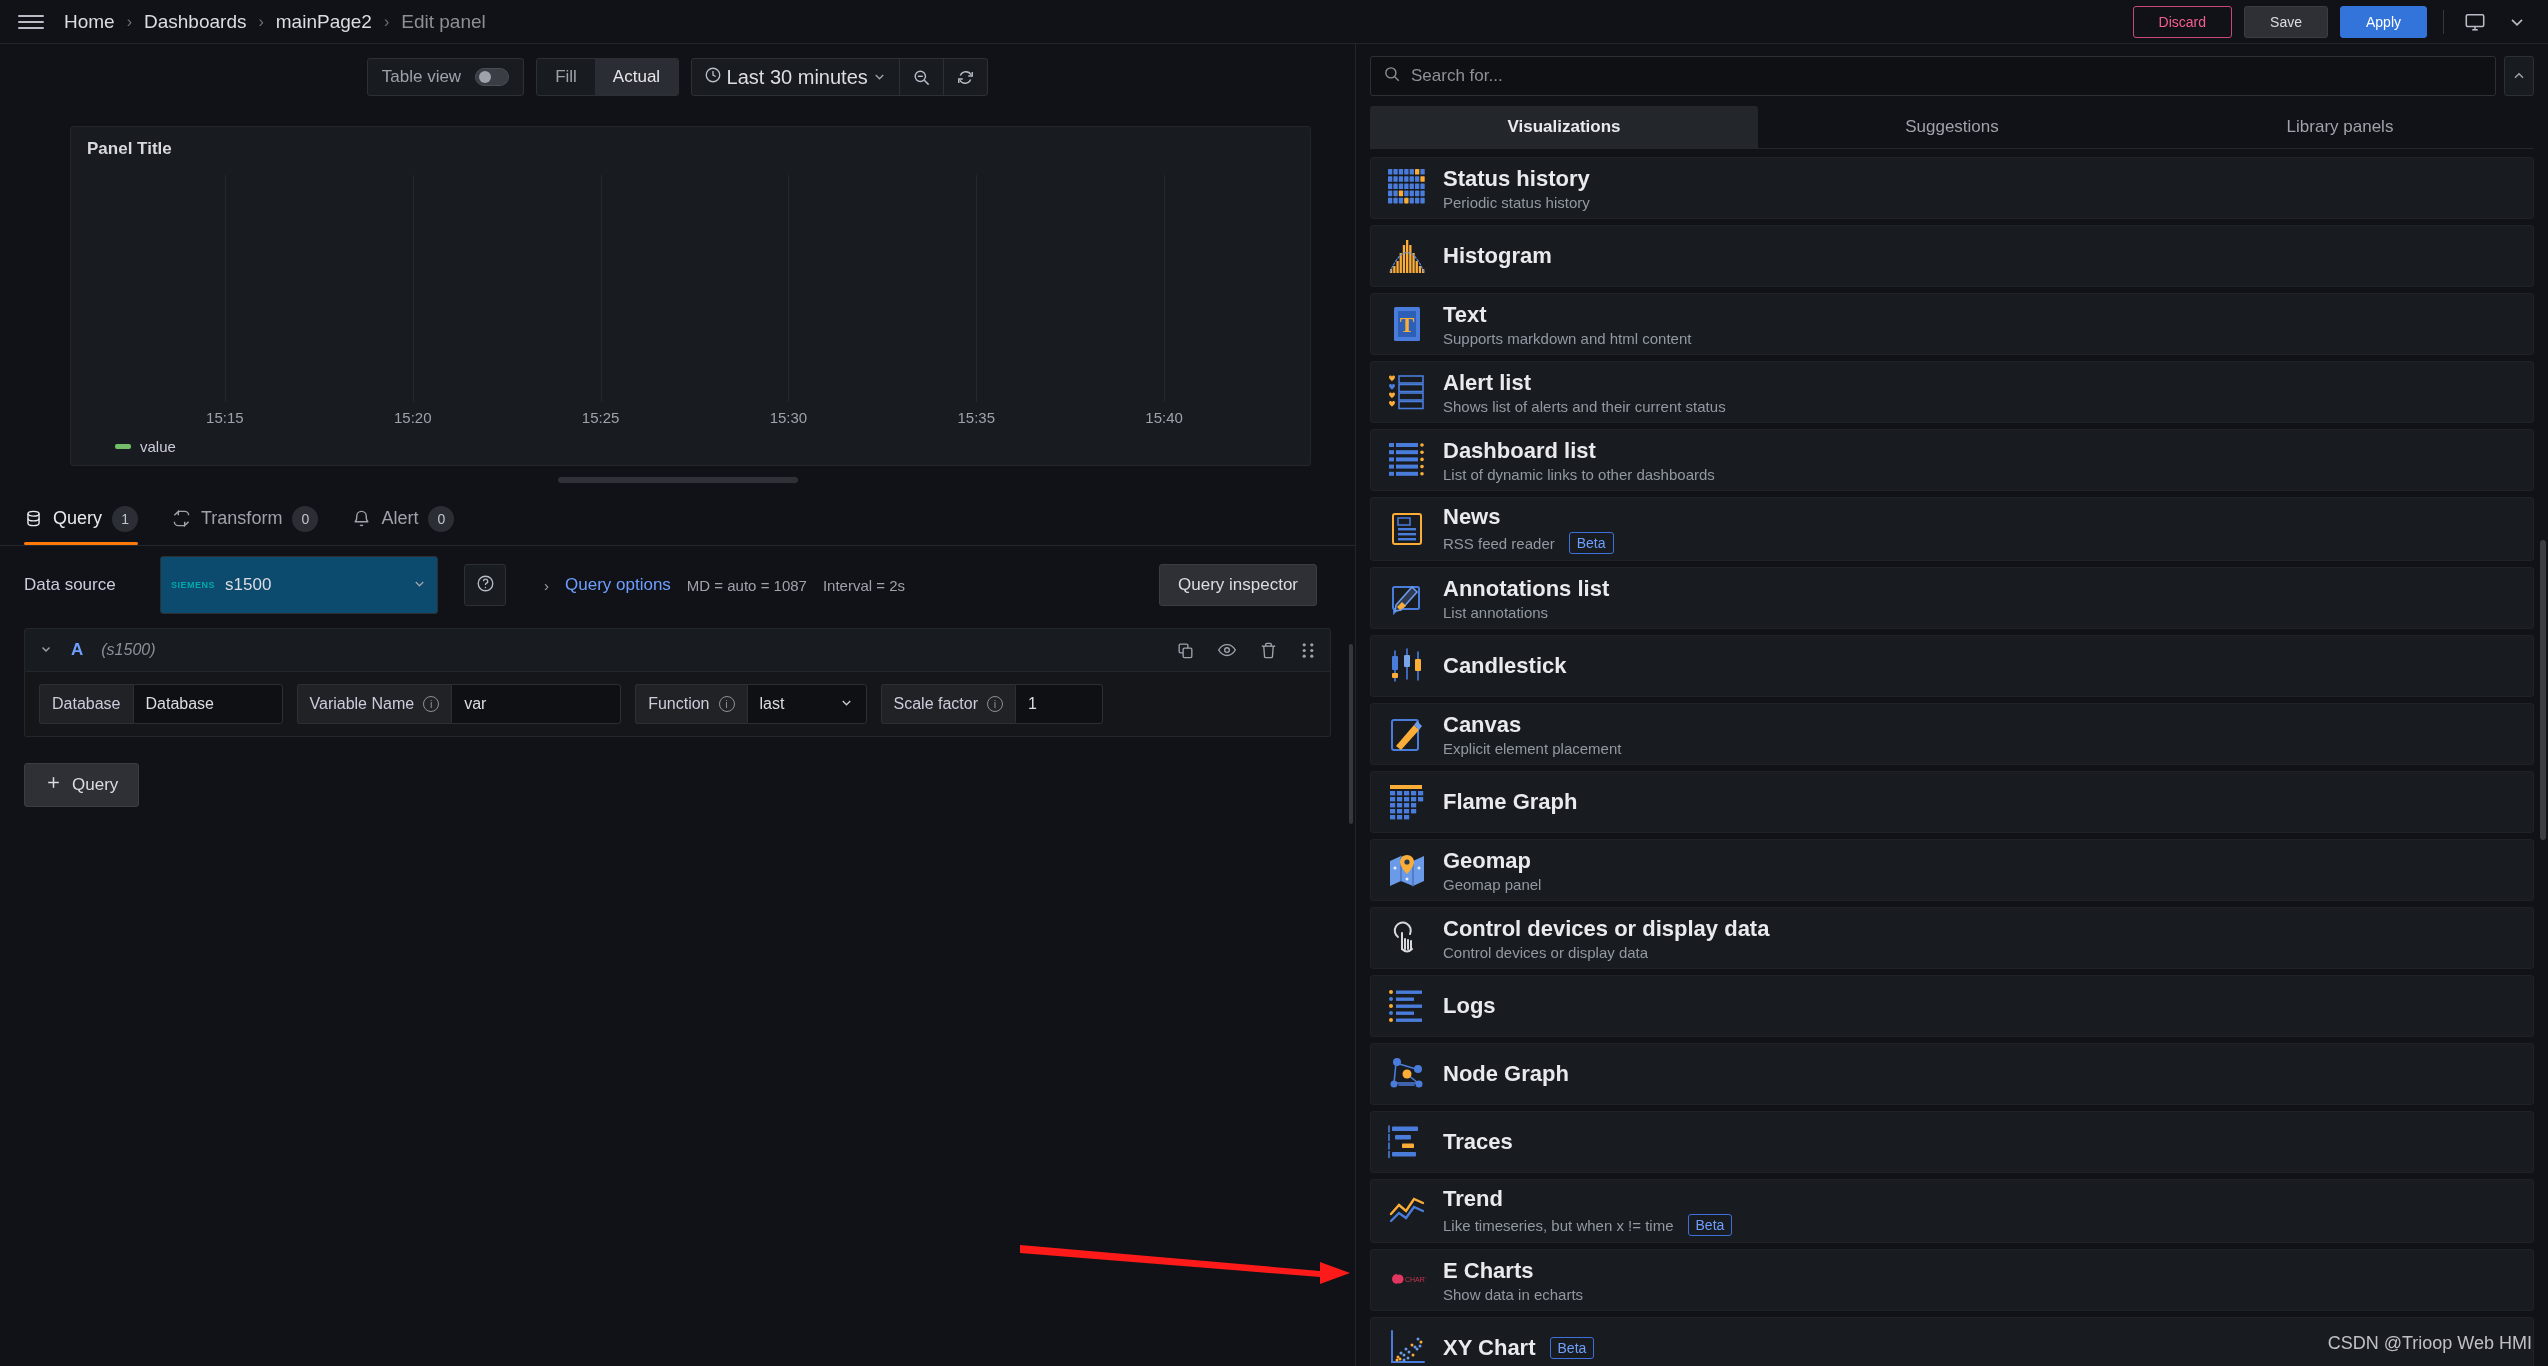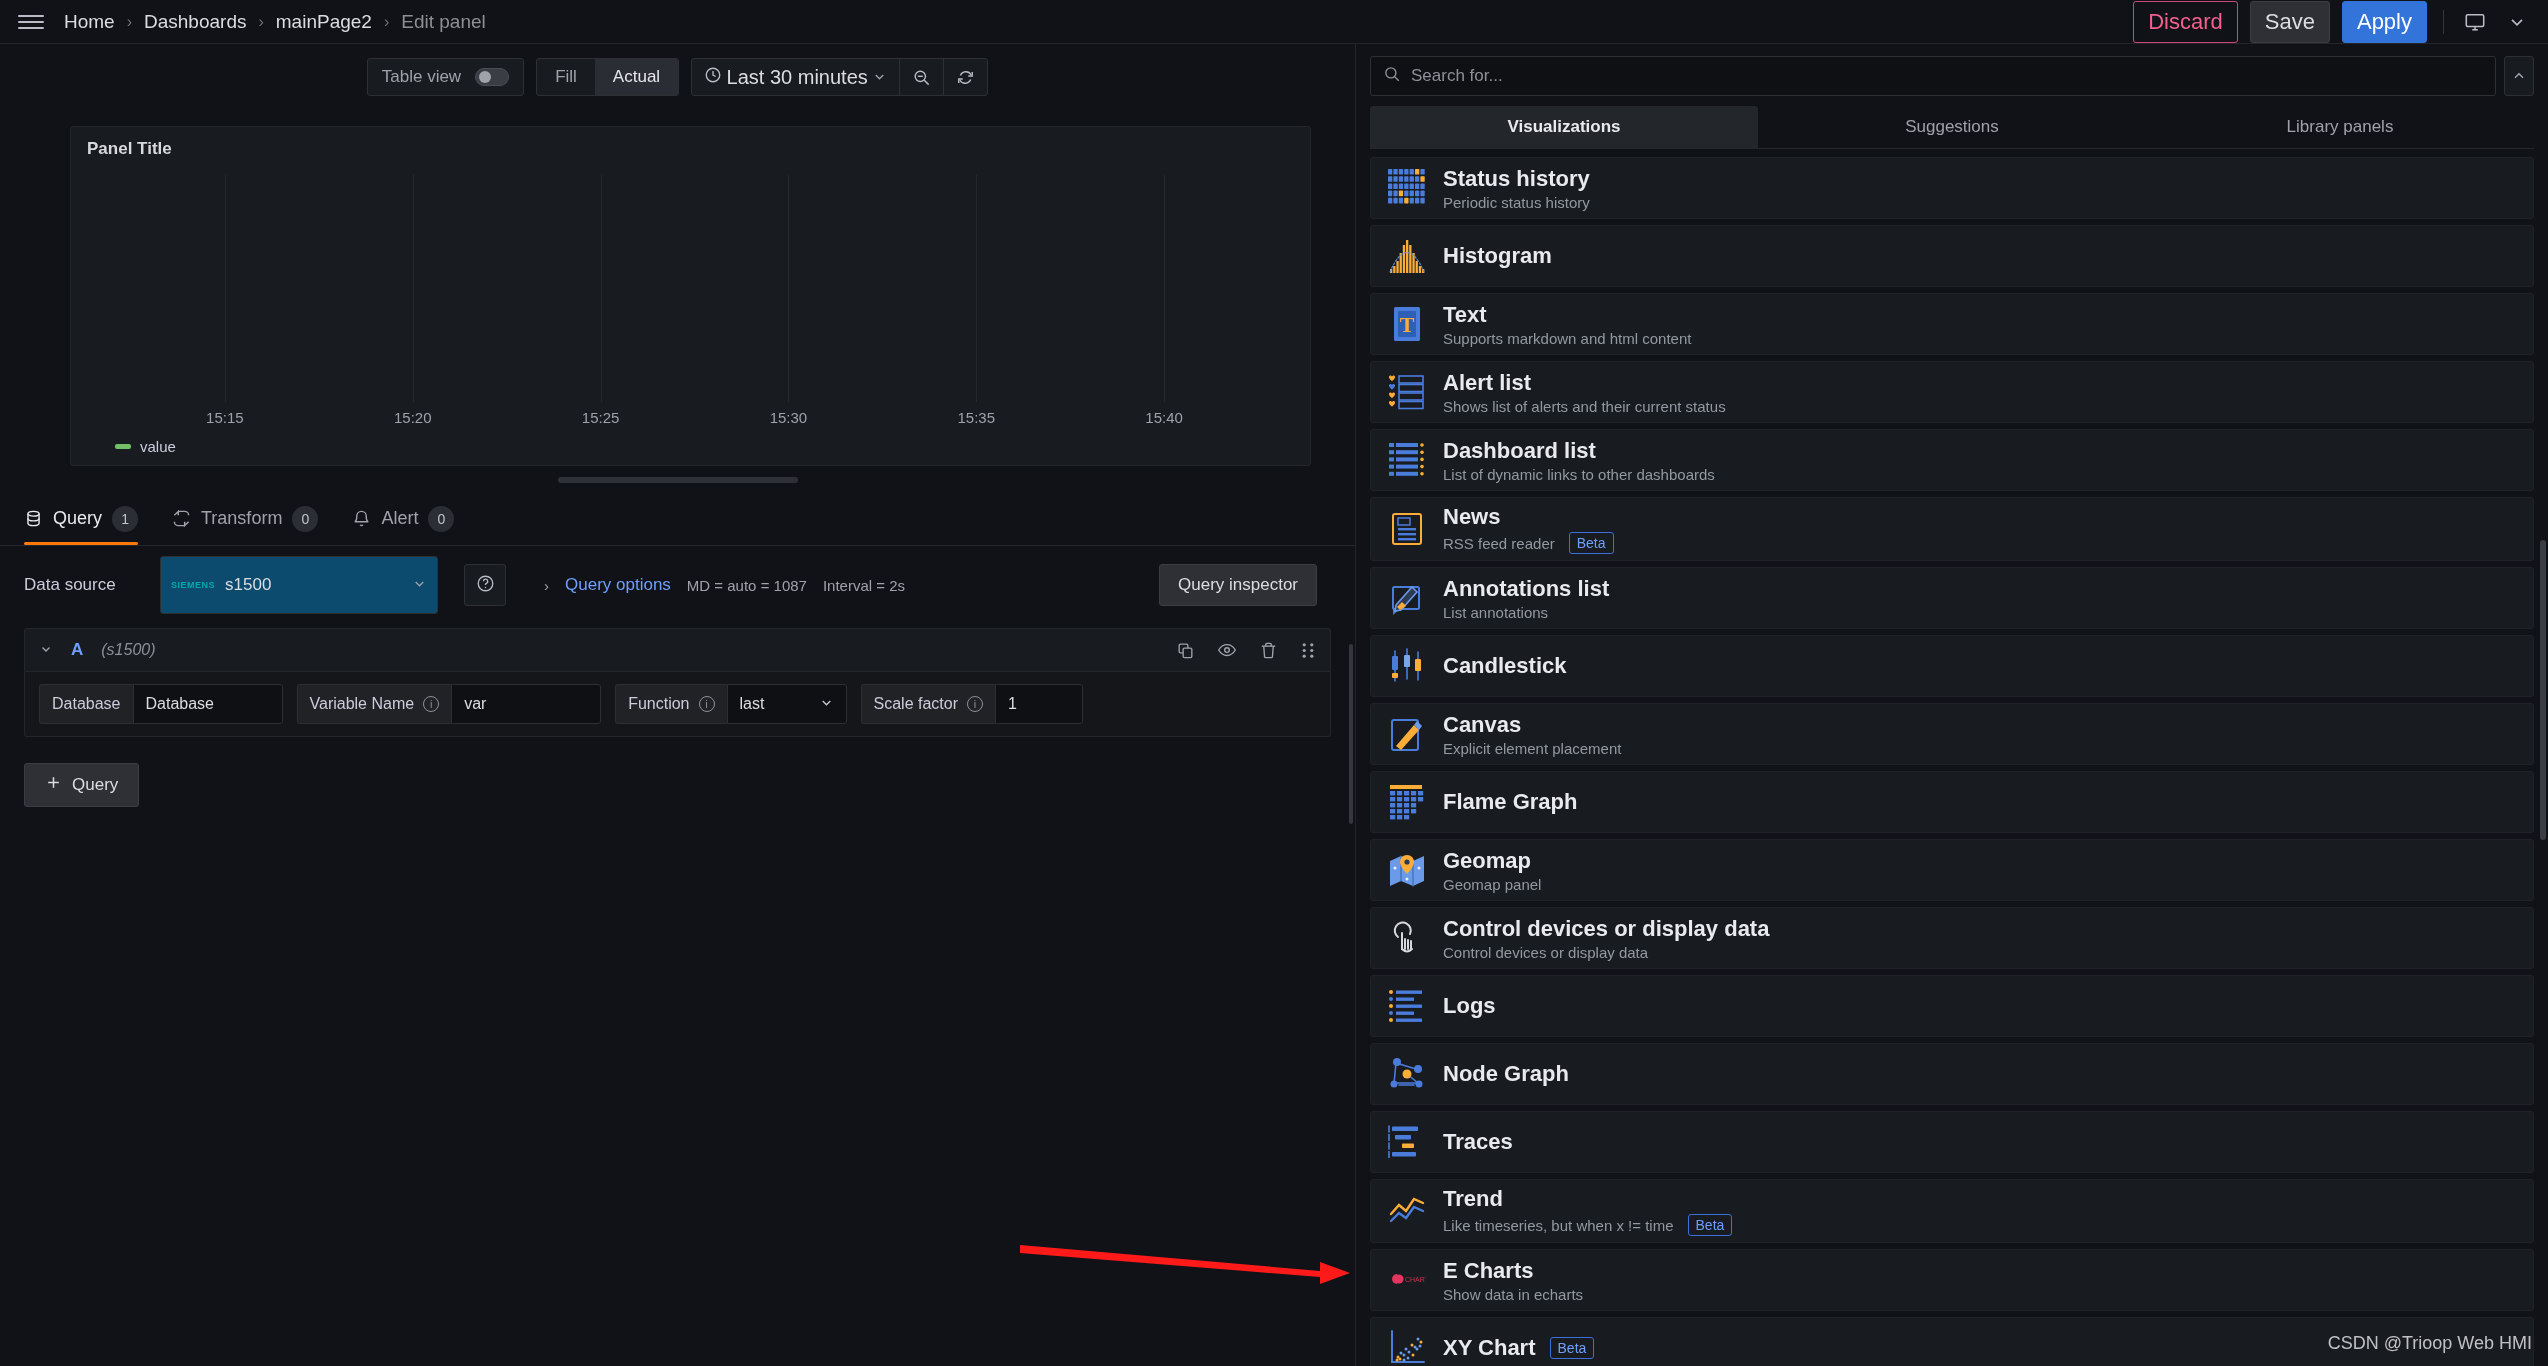--- a/index.html
+++ b/index.html
@@ -21,21 +21,21 @@
     padding: 0 16px 0 18px;
     position: relative; z-index: 20;
   }
   .hamburger { width: 26px; height: 26px; display: flex; flex-direction: column; justify-content: center; gap: 4px; cursor: pointer; }
   .hamburger i { display: block; height: 2px; background: #b9bcc6; border-radius: 1px; }
   .breadcrumb { display: flex; align-items: center; margin-left: 18px; font-size: 19px; }
   .crumb { color: #dcdde2; padding: 0 2px; cursor: pointer; }
   .crumb.last { color: #8e8f96; }
   .crumb-sep { color: #6e7078; margin: 0 10px; font-size: 16px; }
   .topbar-right { margin-left: auto; display: flex; align-items: center; gap: 12px; }
-  .btn { font-size: 22px; border-radius: 3px; padding: 7px 14px; cursor: pointer; border: 1px solid transparent; font-family: "Liberation Sans", sans-serif; }
+  .btn { font-size: 14px; border-radius: 3px; padding: 7px 25px; cursor: pointer; border: 1px solid transparent; font-family: "Liberation Sans", sans-serif; }
   .btn-discard { color: #f55f8e; border-color: #c9477a; background: transparent; }
   .btn-save { color: #dcdde2; background: #2e3036; border-color: #3a3d44; }
   .btn-apply { color: #fff; background: #3274d9; border-color: #3274d9; }
   .topbar-div { width: 1px; height: 24px; background: #33363d; margin: 0 4px; }
   .icon-btn { width: 30px; height: 30px; display: flex; align-items: center; justify-content: center; cursor: pointer; color: #b9bcc6; }
 
   
   .body { flex: 1; display: flex; min-height: 0; }
   .left { width: 1355px; flex: 0 0 1355px; display: flex; flex-direction: column; position: relative; background: #111217; }
   .right { flex: 1; background: #111217; border-left: 1px solid #23252b; display: flex; flex-direction: column; min-width: 0; }
@@ -370,21 +370,21 @@
             <div class="field">
               <div class="field-label">Database</div>
               <div class="field-input" style="width:150px">Database</div>
             </div>
 
             <div class="field" style="margin-left:14px">
               <div class="field-label">
                 <span>Variable Name</span>
                 <span class="info-ico">i</span>
               </div>
-              <div class="field-input" style="width:150px">var</div>
+              <div class="field-input" style="width:170px">var</div>
             </div>
 
             <div class="field" style="margin-left:14px">
               <div class="field-label">
                 <span>Function</span>
                 <span class="info-ico">i</span>
               </div>
               <div class="field-input sel" style="width:120px">
                 <span>last</span>
                 <span>

